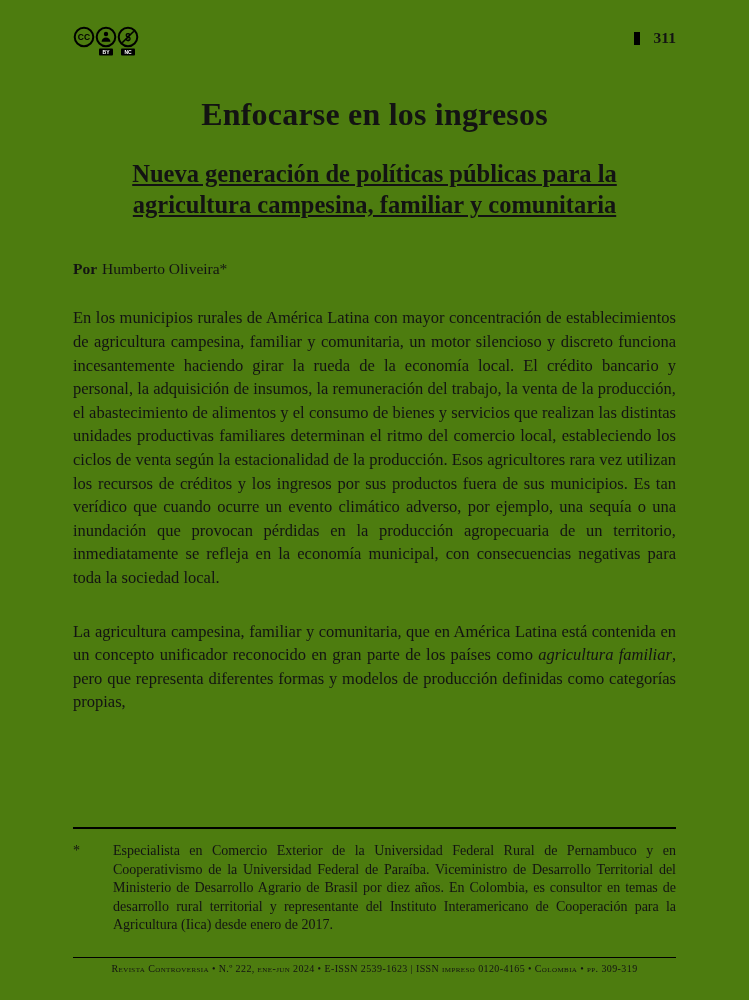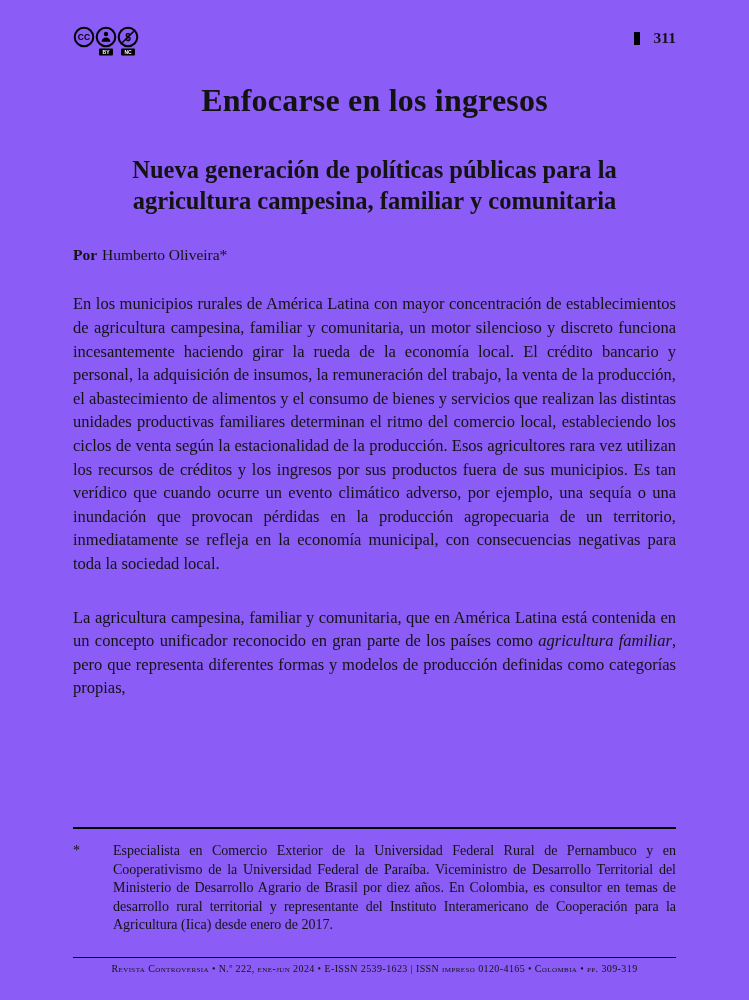--- a/index.html
+++ b/index.html
@@ -1,39 +1,39 @@
 <!DOCTYPE html>
 <html><head>
 <meta charset="utf-8">
 <style>
   * { margin: 0; padding: 0; box-sizing: border-box; }
   html, body { background: #ffffff; }
   .page {
     width: 749px; height: 1000px;
     position: relative;
-    background: #8b5cf6;
+    background: #4d7c0f;
     color: #131313;
     font-family: "Liberation Serif", "DejaVu Serif", serif;
     overflow: hidden;
     margin: 0 auto;
   }
   .content { padding: 26px 73px 0 73px; }
 
   .header-row { display: flex; justify-content: space-between; align-items: flex-start; }
   .cc-badge { display: inline-block; line-height: 0; }
   .page-number { display: flex; align-items: center; gap: 14px; padding-top: 3px; }
   .pn-marker { width: 6px; height: 13px; background: #000; display: inline-block; }
   .pn-value { font-weight: 700; font-size: 15.5px; }
 
-  .title { text-align: center; font-size: 32px; line-height: 1.18; font-weight: 700; margin-top: 26px; letter-spacing: 0.2px; }
+  .title { text-align: center; font-size: 32px; line-height: 1.18; font-weight: 700; margin-top: 40px; letter-spacing: 0.2px; }
   .title span { display: block; }
-  .subtitle { text-align: center; font-size: 24.5px; line-height: 1.28; font-weight: 700; margin-top: 34px; }
+  .subtitle { text-align: center; font-size: 24.5px; line-height: 1.28; font-weight: 700; margin-top: 24px; text-decoration: underline; }
   .subtitle span { display: block; }
 
-  .byline { margin-top: 30px; font-size: 15.5px; }
+  .byline { margin-top: 40px; font-size: 15.5px; }
   .byline .prefix { font-weight: 700; }
   .byline .author { margin-left: 5px; }
 
   .body-par { margin-top: 28px; font-size: 16.5px; line-height: 23.6px; text-align: justify; }
   .body-par.second { margin-top: 30px; }
   .body-par em { }
 
   .footnote-block { position: absolute; left: 73px; width: 603px; top: 827px; }
   .fn-rule { border-top: 2px solid #000; }
   .fn-row { display: flex; margin-top: 13px; font-size: 14px; line-height: 18.6px; }

